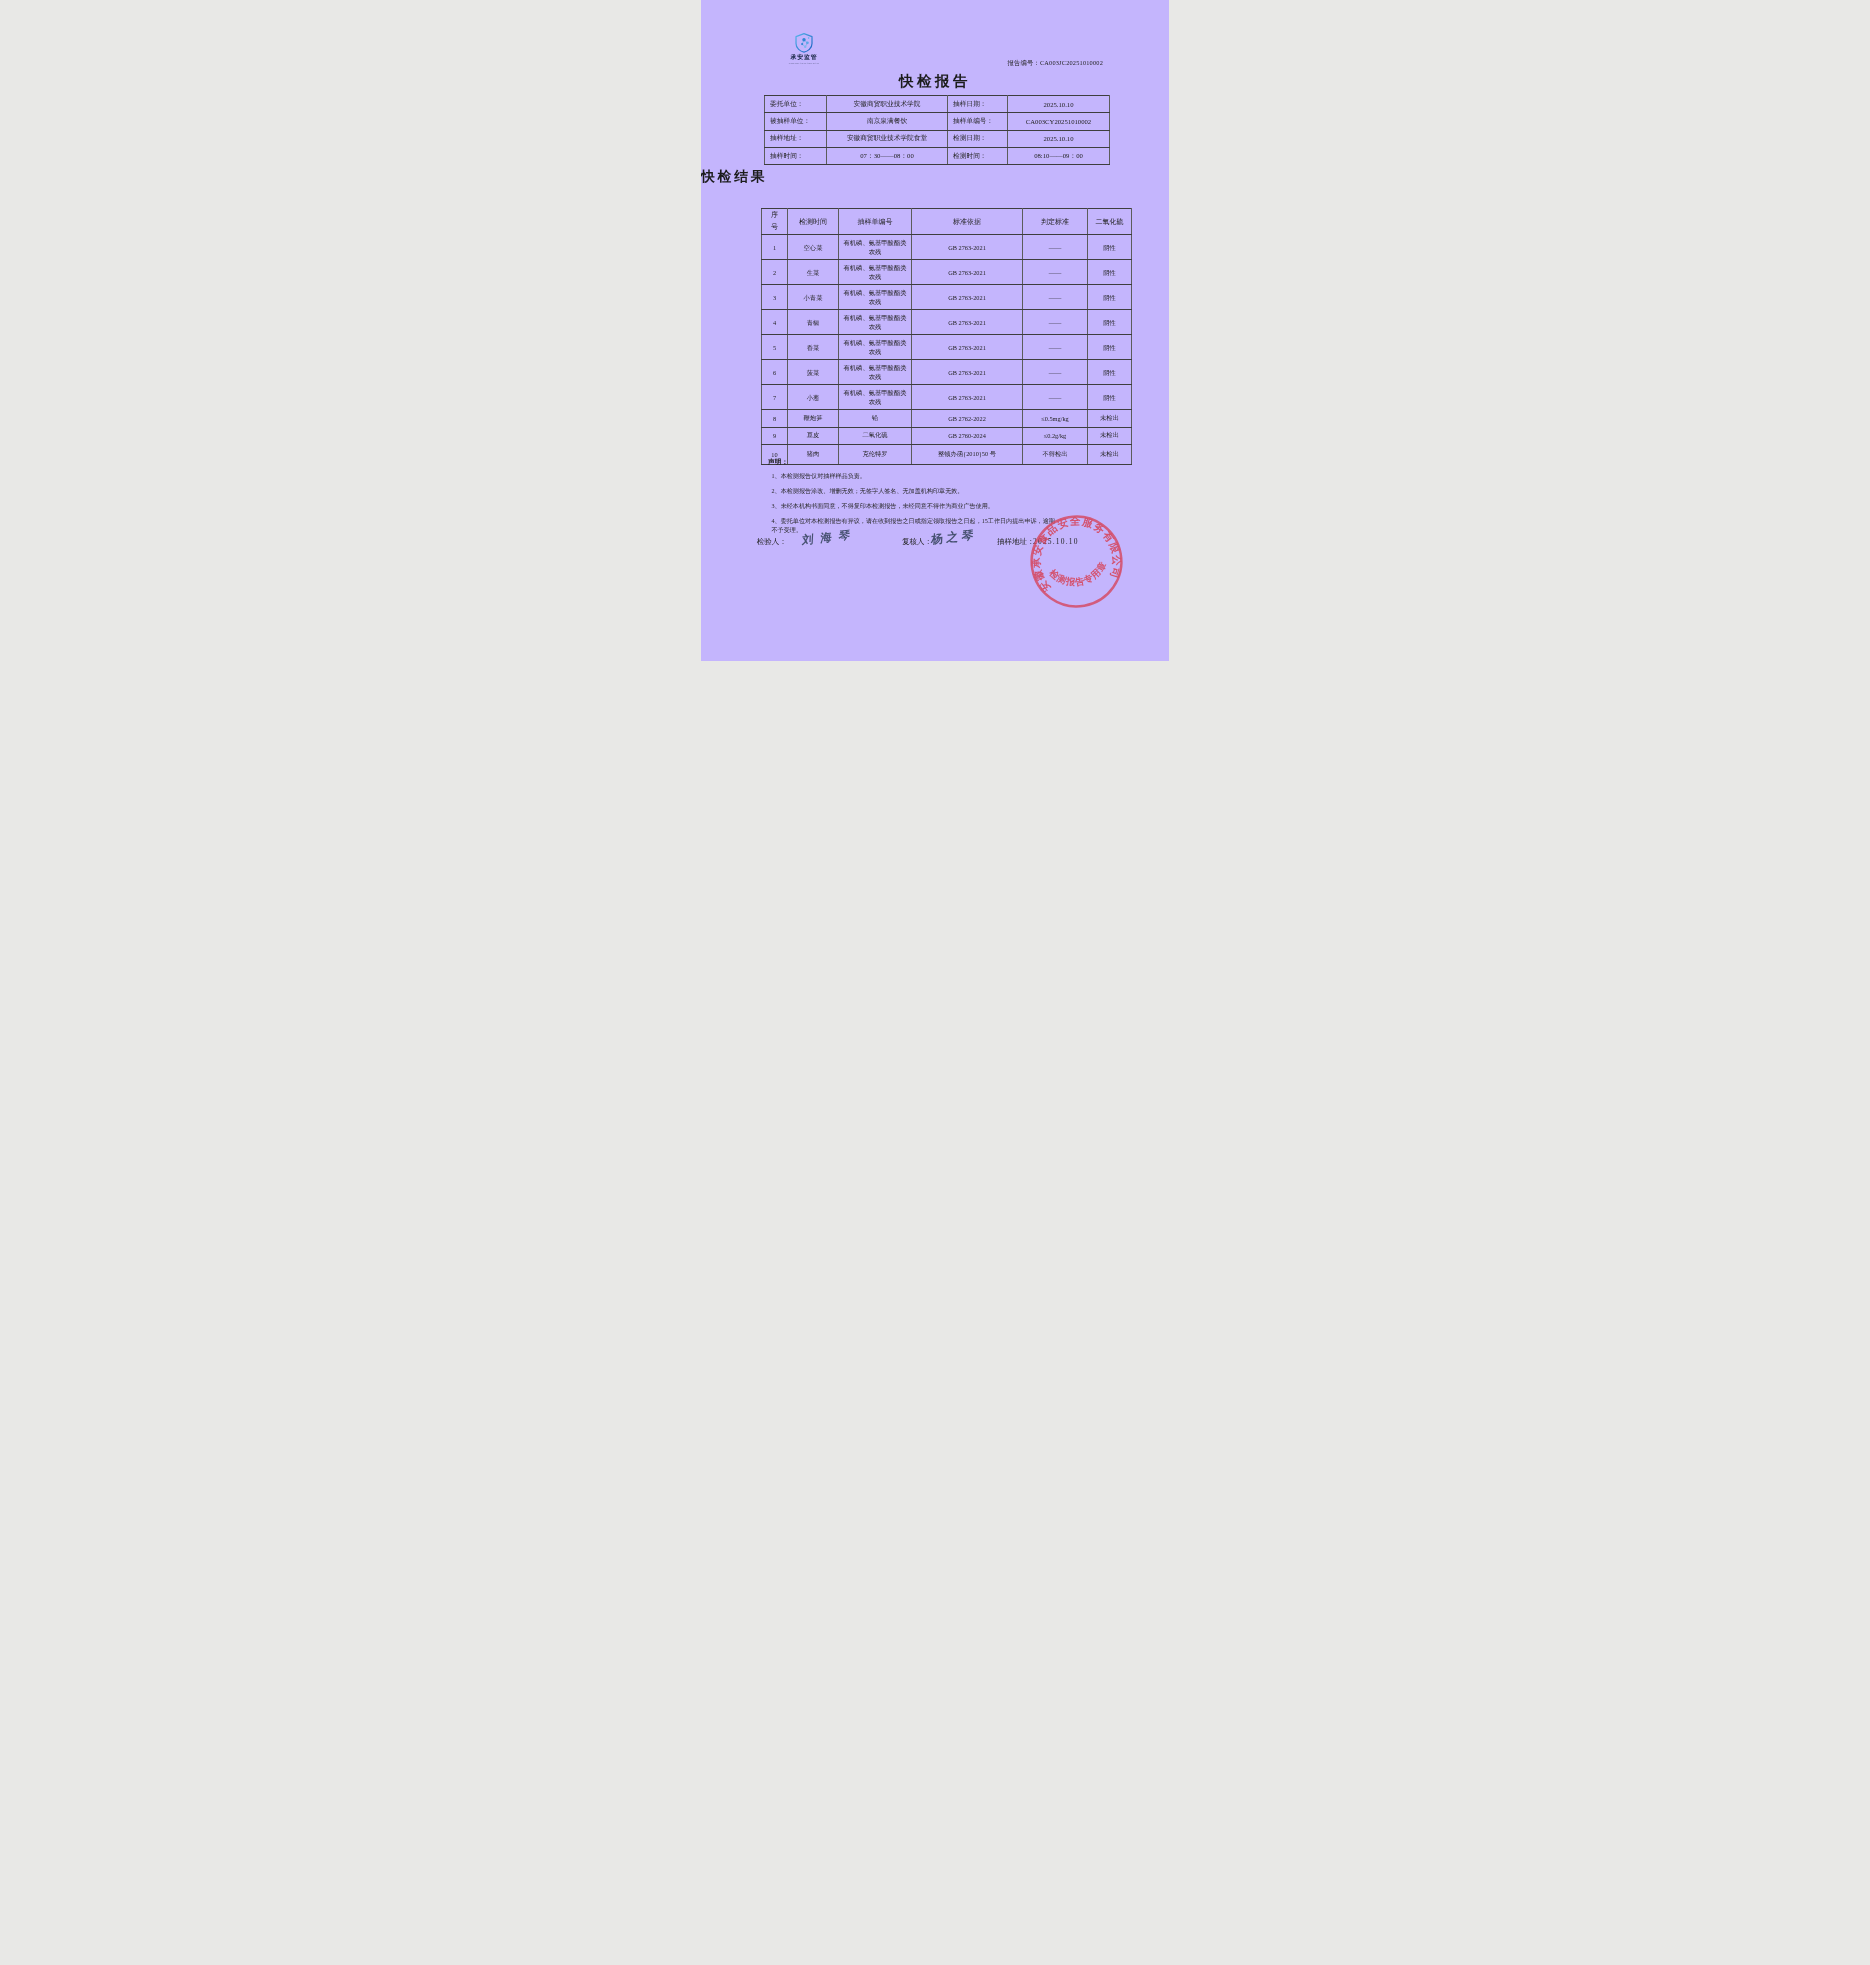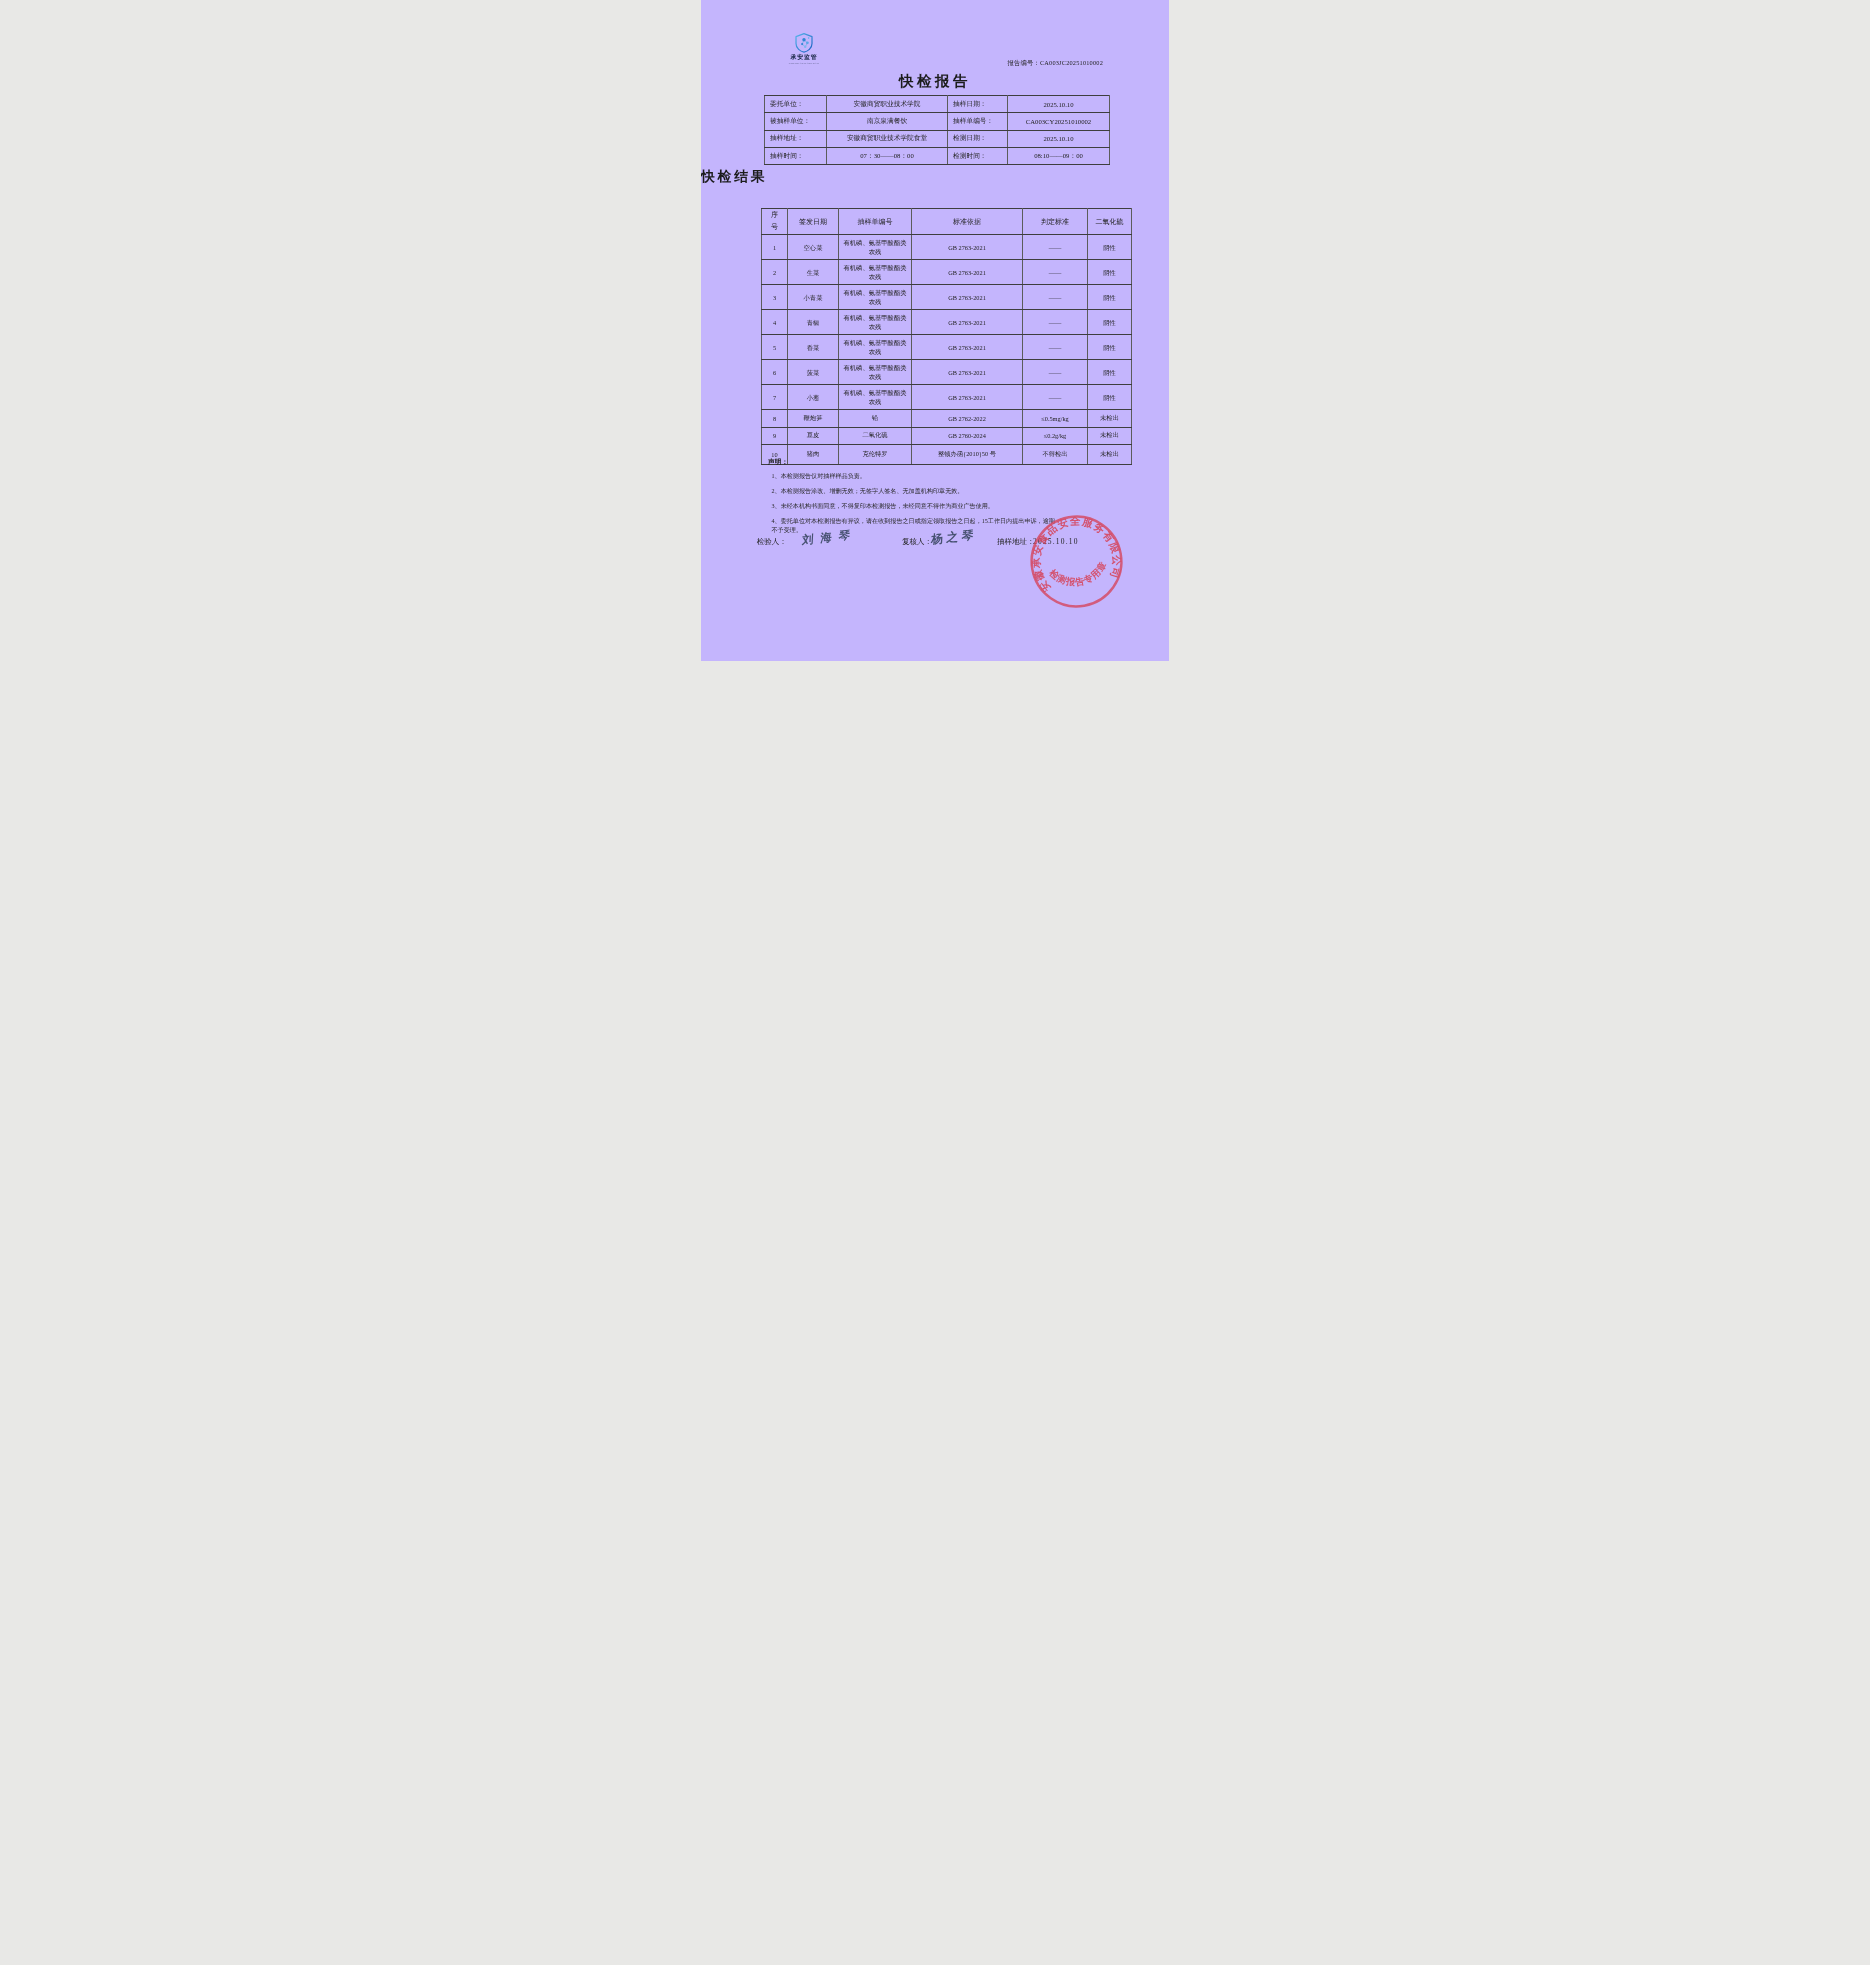--- a/index.html
+++ b/index.html
@@ -140,21 +140,21 @@
         <col style="width:26px">
         <col style="width:51px">
         <col style="width:73px">
         <col style="width:111px">
         <col style="width:65px">
         <col style="width:44px">
       </colgroup>
     <tbody>
         <tr>
       <th><span class="seq-head">序号</span></th>
-      <th>签发日期</th>
+      <th>检测时间</th>
       <th>抽样单编号</th>
       <th>标准依据</th>
       <th>判定标准</th>
       <th>二氧化硫</th>
     </tr>
     <tr class="tall">
       <td>1</td>
       <td>空心菜</td>
       <td>有机磷、氨基甲酸酯类农残</td>
       <td>GB 2763-2021</td>

